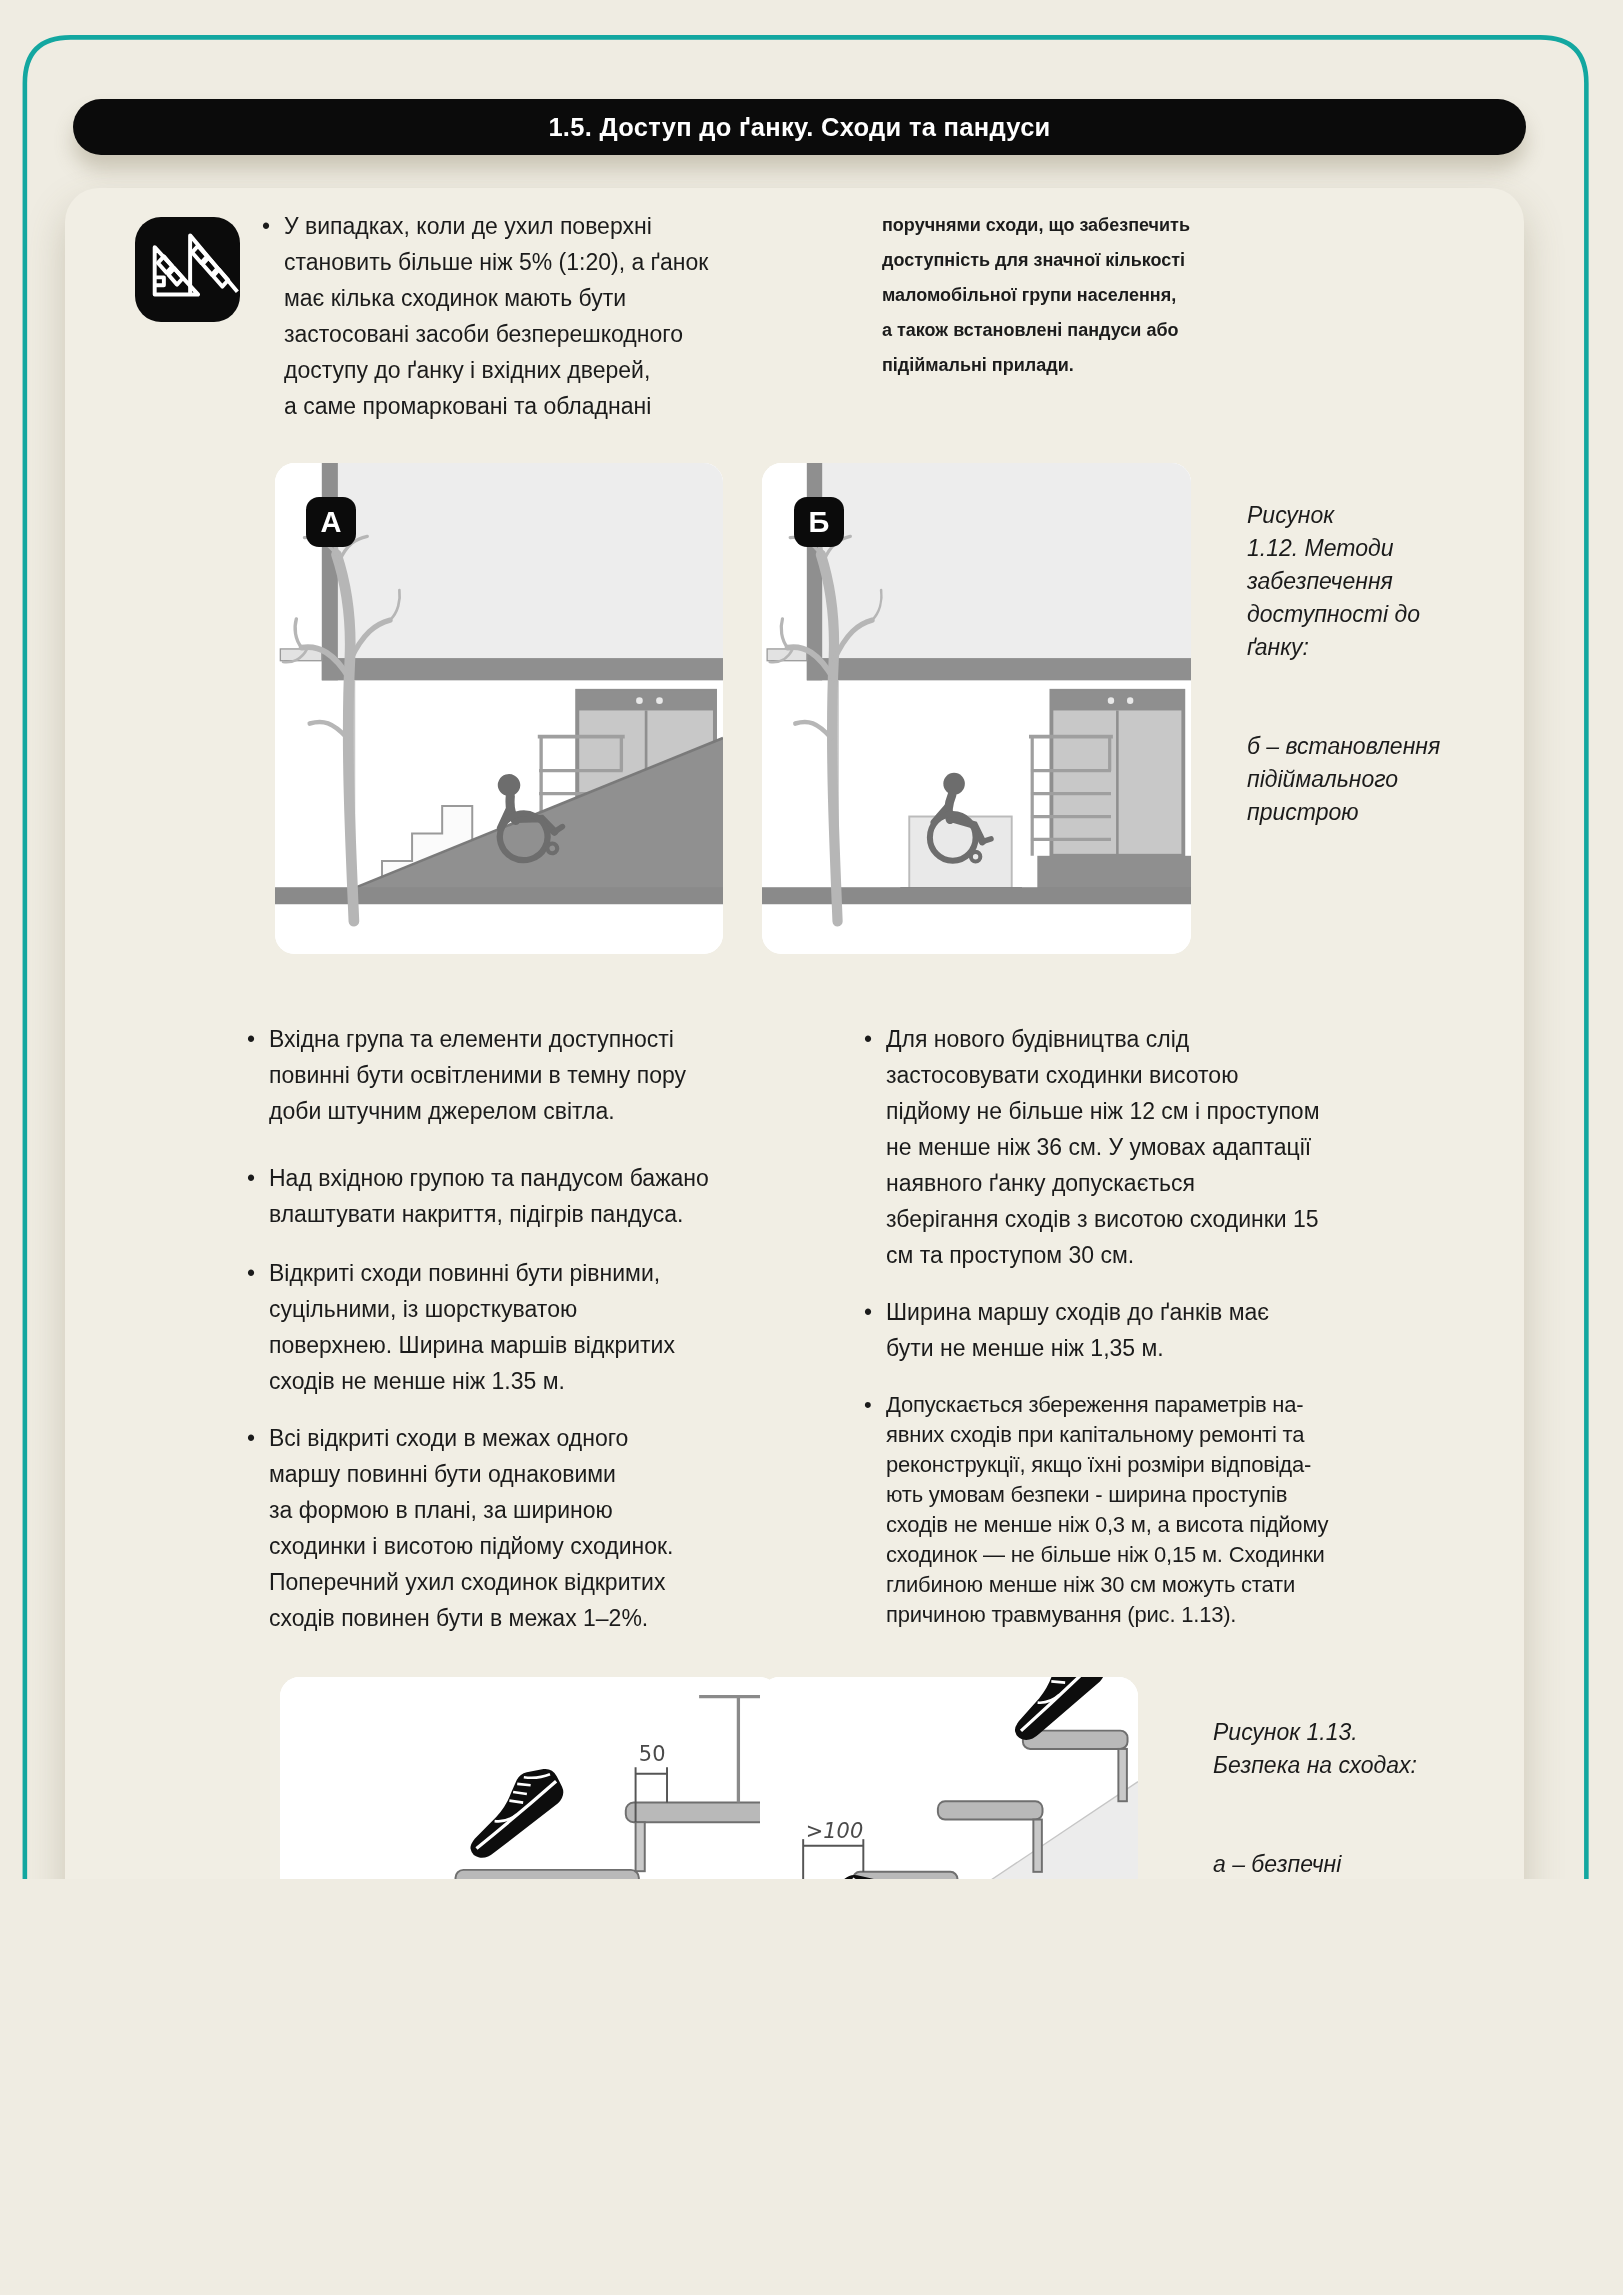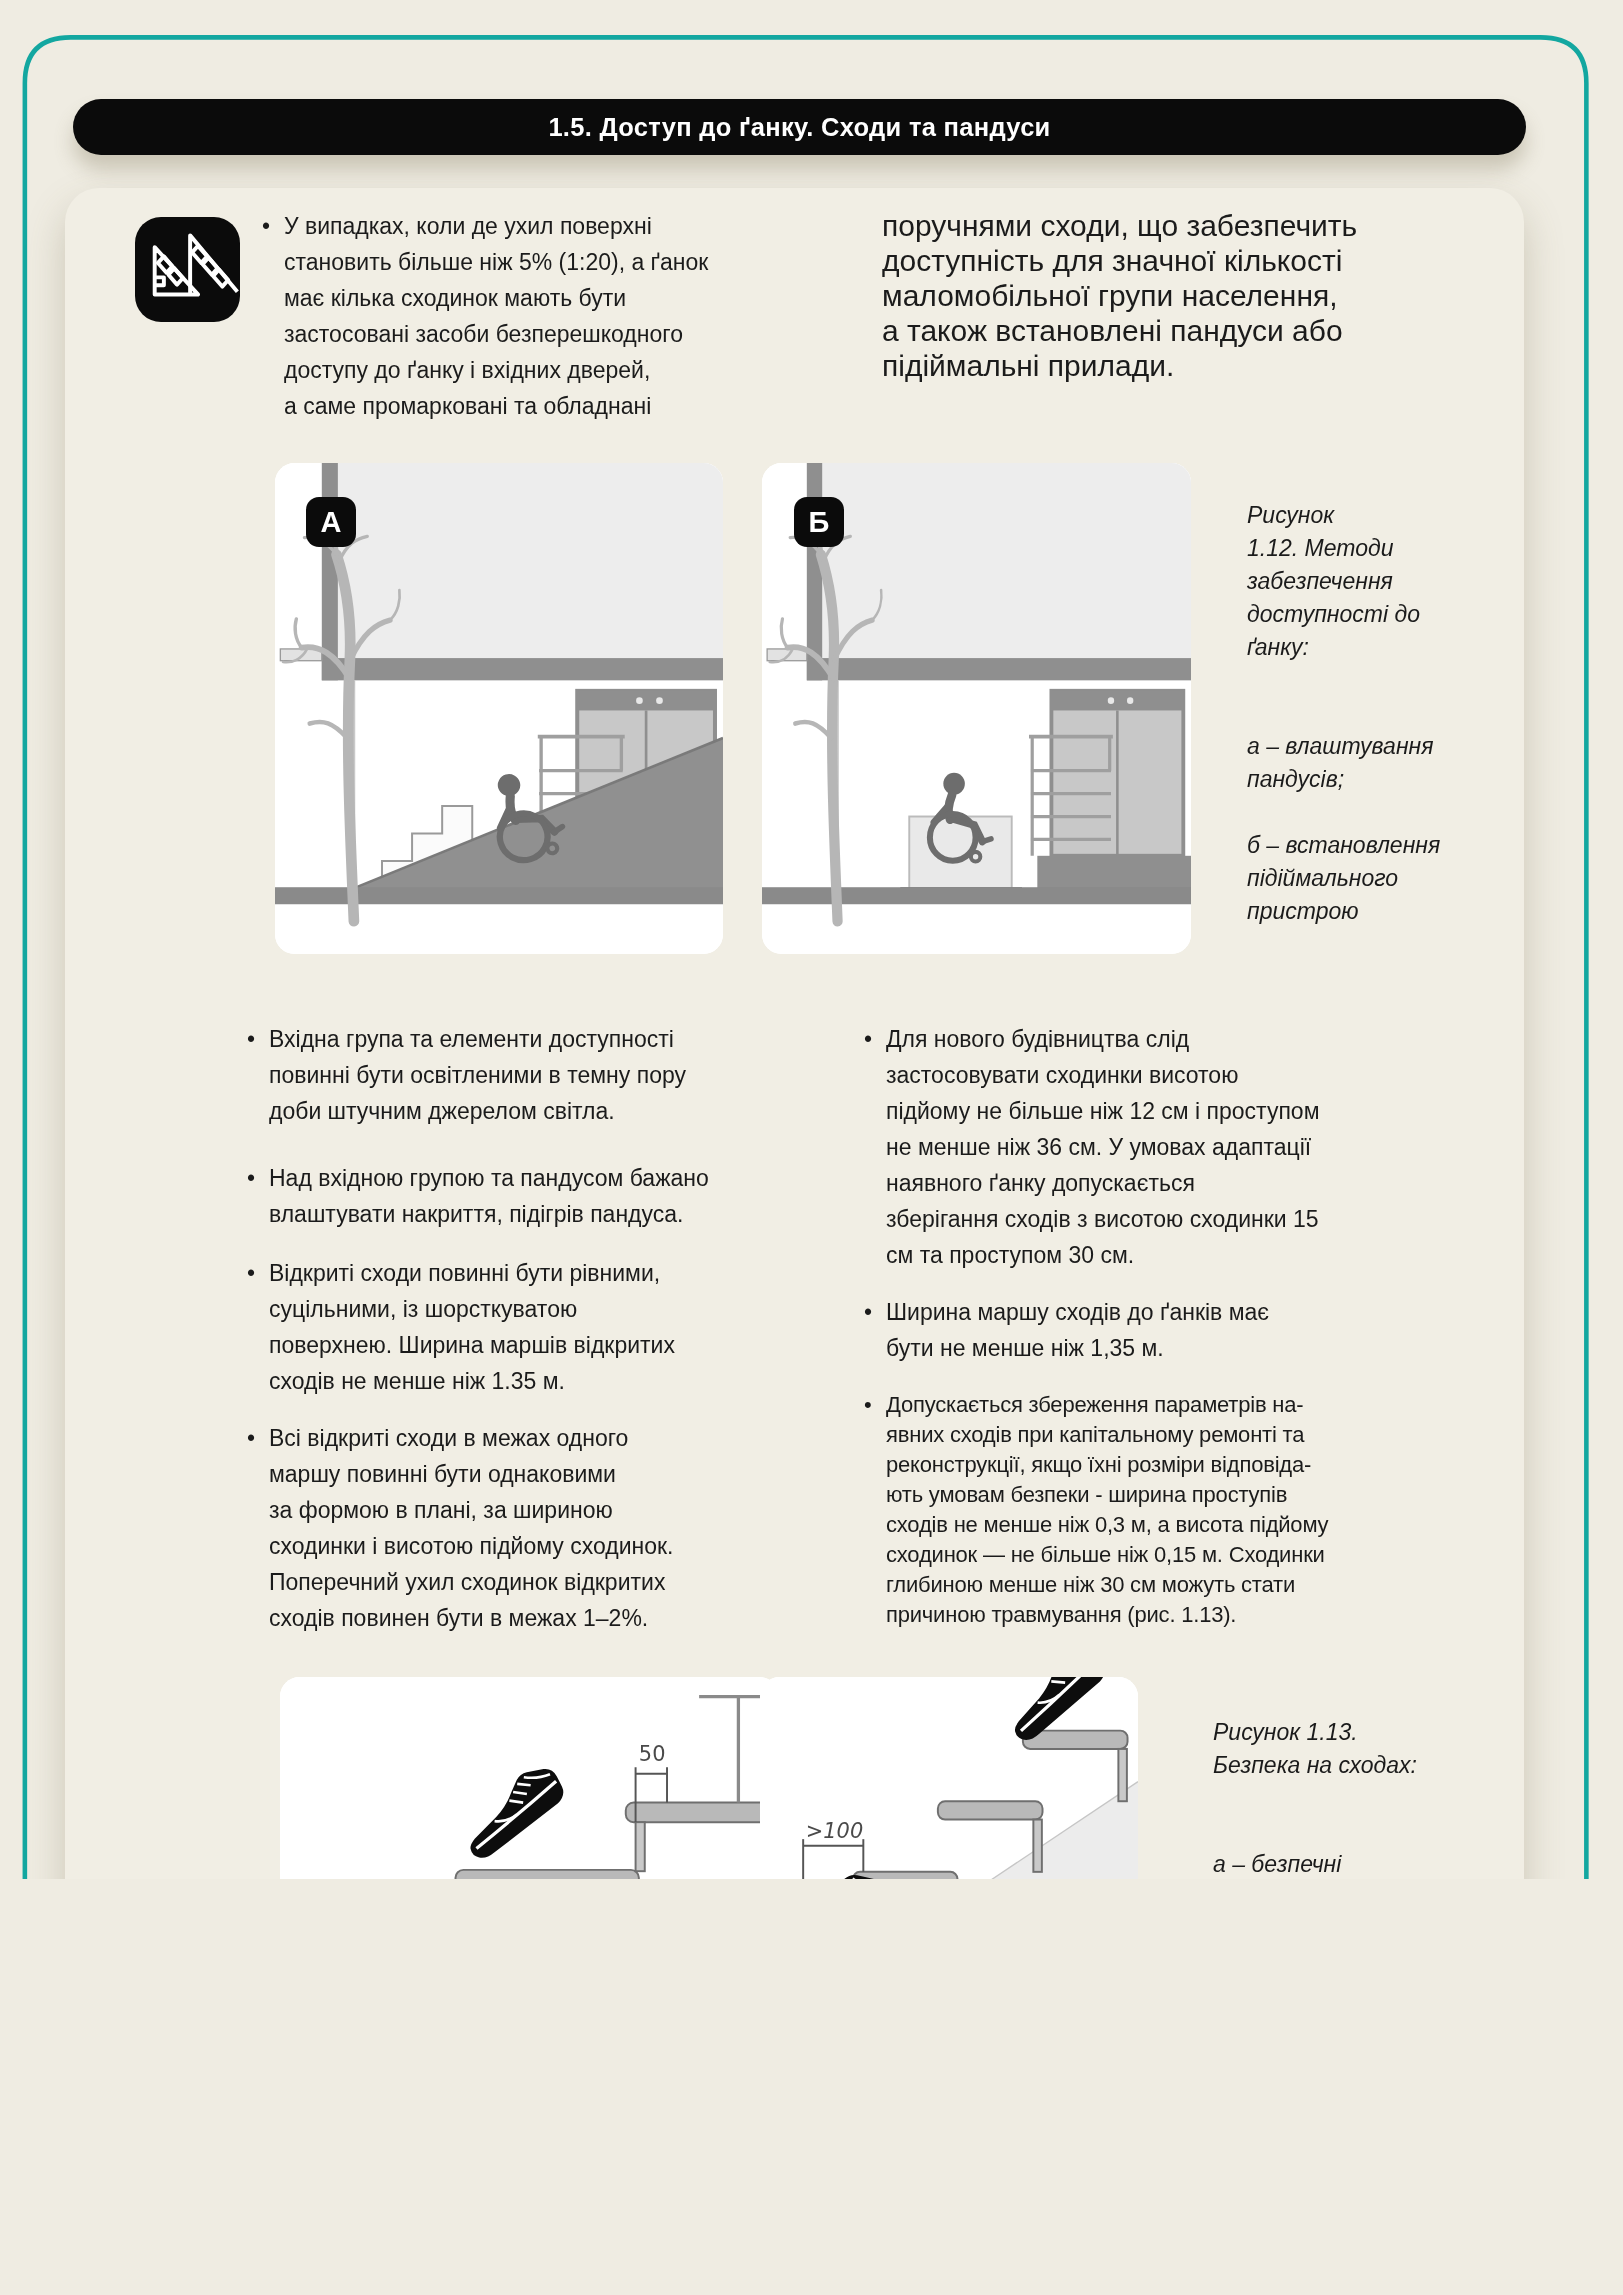--- a/index.html
+++ b/index.html
@@ -6,21 +6,21 @@
   .page{position:relative;width:1623px;height:1879px;background:#efece2;overflow:hidden;
         font-family:"Liberation Sans", sans-serif;color:#1b1b1b;}
   .frame-svg{position:absolute;left:0;top:0;width:1623px;height:2295px;pointer-events:none;}
   .header-pill{position:absolute;left:73px;top:99px;width:1453px;height:56px;background:#0b0b0b;
         border-radius:29px;display:flex;align-items:center;justify-content:center;
         box-shadow:0 14.4px 19.6px rgba(120,110,80,.30);}
   .header-pill span{color:#ffffff;font-size:25.5px;font-weight:bold;letter-spacing:0.3px;}
   .card{position:absolute;left:65px;top:188px;width:1459px;height:1882px;background:#f1eee4;
         border-radius:34px;box-shadow:0 19.6px 39px rgba(110,100,70,.28);}
   .stairs-chip{position:absolute;left:135px;top:217px;width:105px;height:105px;background:#0b0b0b;border-radius:26px;}
-  .txt{position:absolute;white-space:pre-line;font-size:30px;line-height:35px;}
+  .txt{position:absolute;white-space:pre-line;font-size:18px;line-height:35px;font-weight:bold;}
   .bullet{position:absolute;white-space:pre-line;font-size:23px;line-height:36px;padding-left:26px;}
   .bullet::before{content:"\2022";position:absolute;left:3.9px;top:0;}
   .bullet.small{font-size:22px;line-height:30px;letter-spacing:-0.2px;}
   .caption{position:absolute;white-space:pre-line;font-style:italic;font-size:23px;line-height:33px;}
   .caption .block{display:block;margin-bottom:33px;white-space:pre-line;}
   .caption .block:last-child{margin-bottom:0;}
   .fig{position:absolute;background:#ffffff;border-radius:19.6px;overflow:hidden;}
   .fig svg{position:absolute;left:0;top:0;width:100%;height:100%;}
   .badge{position:absolute;background:#0b0b0b;color:#fff;font-weight:bold;border-radius:13px;
         display:flex;align-items:center;justify-content:center;}
@@ -167,22 +167,20 @@
     </svg>
   </div>
   <div class="badge big" style="left:794px;top:497px;">Б</div>
 
   <div class="caption" style="left:1247px;top:466px;width:281px;">
     <span class="block">Рисунок
 1.12. Методи
 забезпечення
 доступності до
 ґанку:</span>
-    <span class="block" style="margin-bottom:0;">а – влаштування
-пандусів;</span>
     <span class="block">б – встановлення
 підіймального
 пристрою</span>
   </div>
 
   <div class="bullet" style="left:243px;top:1021px;width:602px;">Вхідна група та елементи доступності
 повинні бути освітленими в темну пору
 доби штучним джерелом світла.</div>
   <div class="bullet" style="left:243px;top:1160px;width:602px;">Над вхідною групою та пандусом бажано
 влаштувати накриття, підігрів пандуса.</div>

